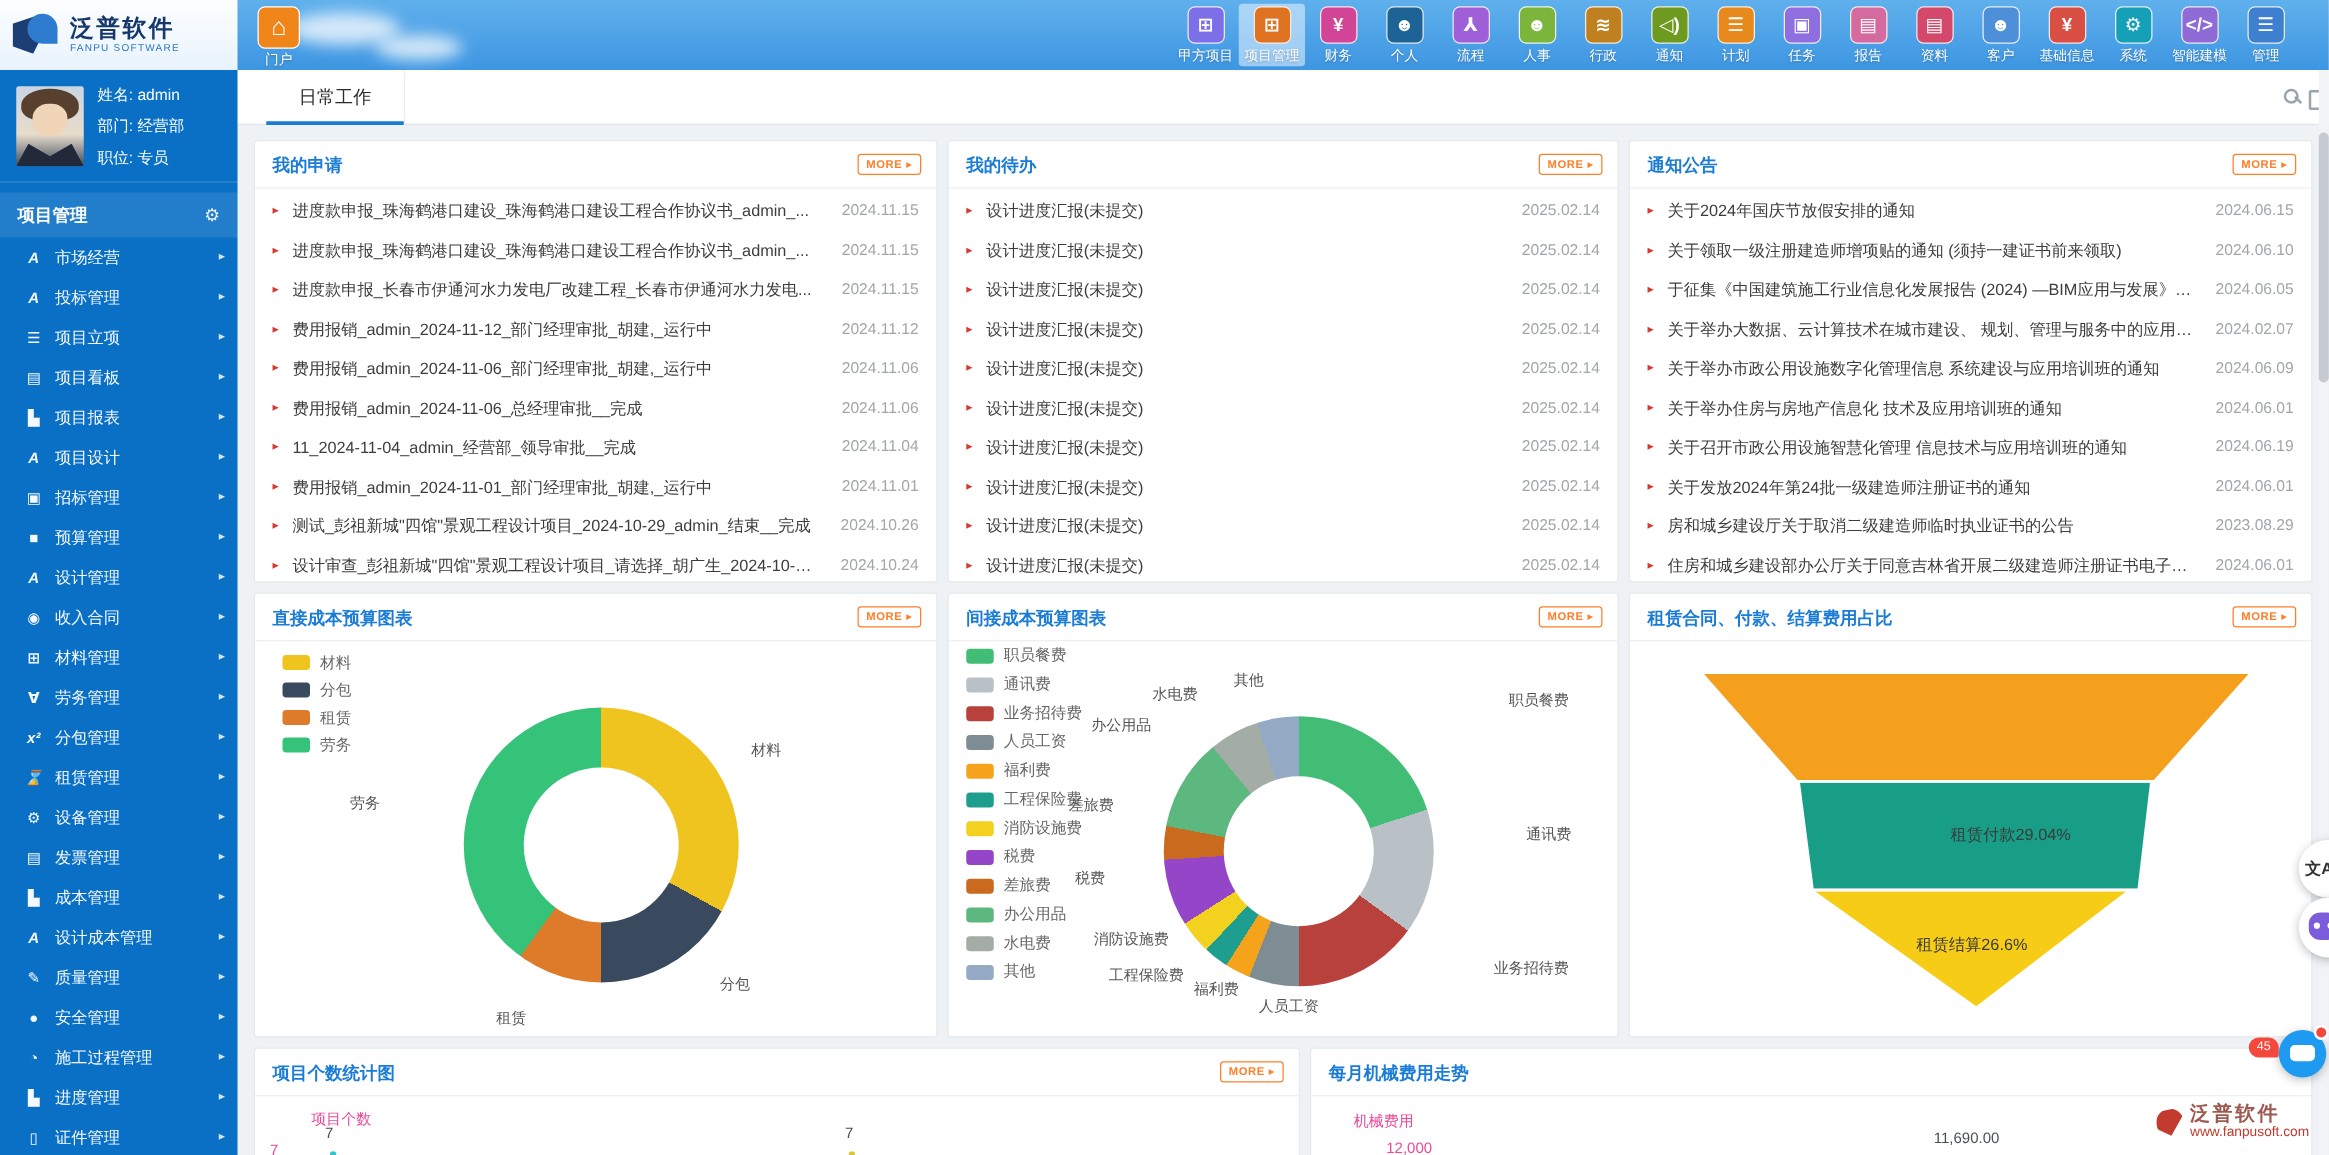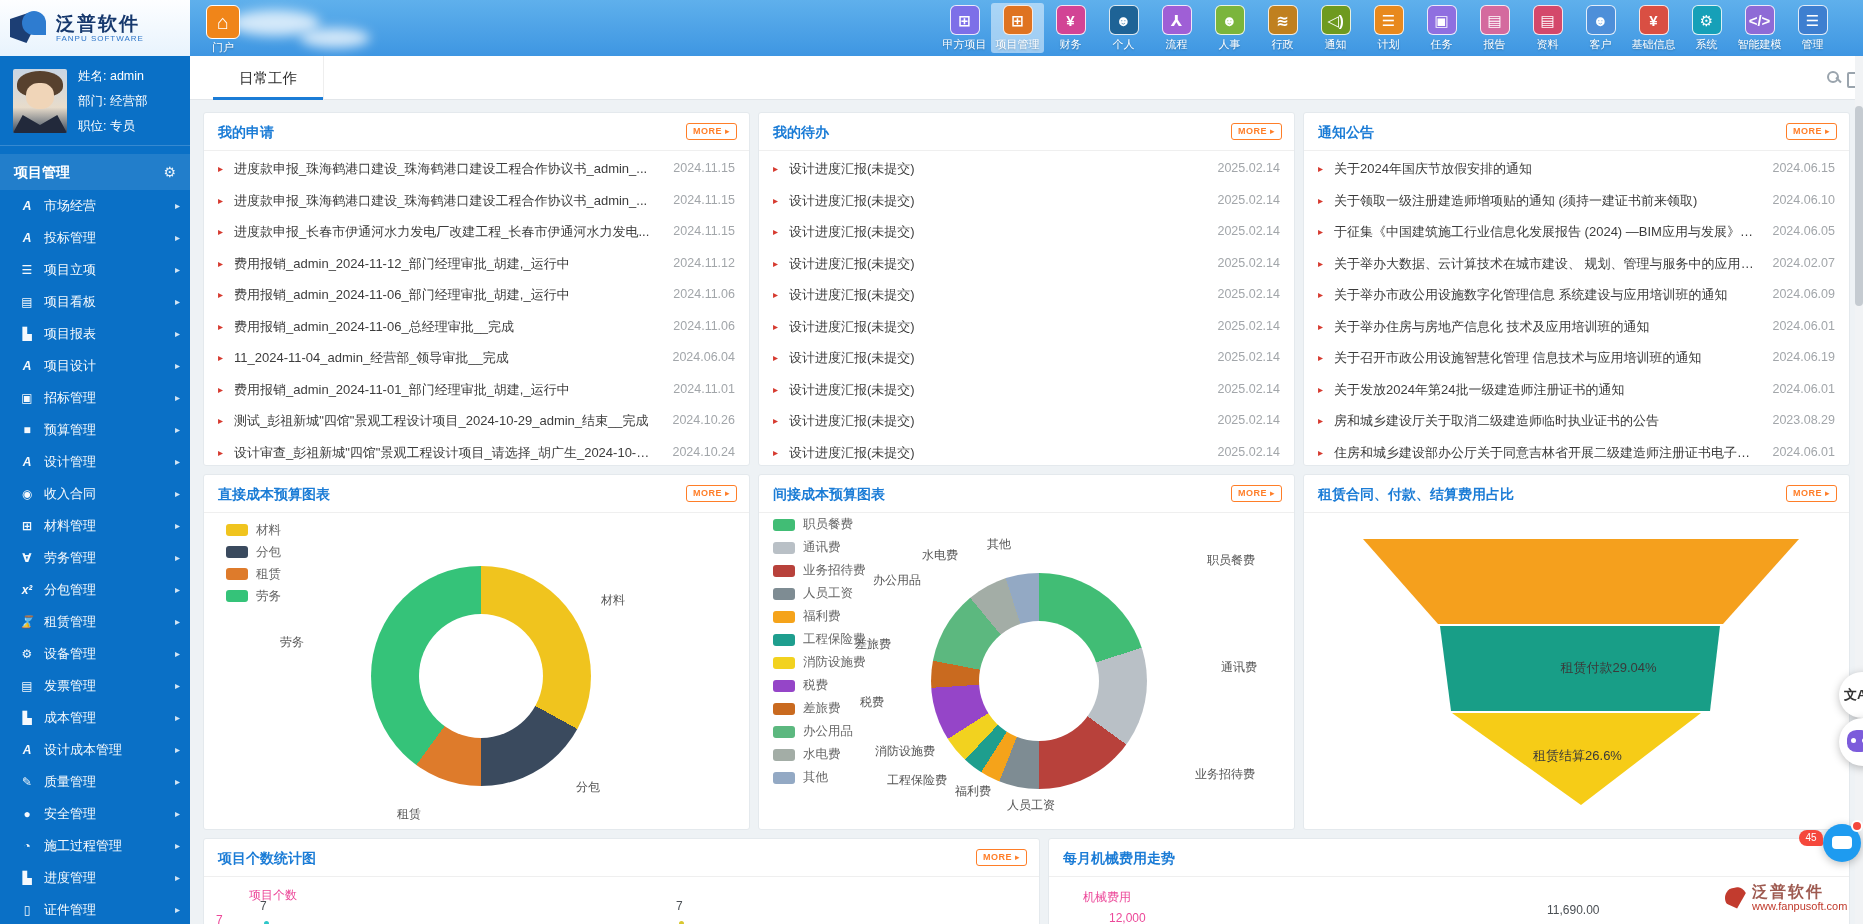--- a/index.html
+++ b/index.html
@@ -385,21 +385,21 @@
       <div class="lrow">
       <span>费用报销_admin_2024-11-06_部门经理审批_胡建,_运行中</span>
       <span class="dt">2024.11.06</span>
     </div>
       <div class="lrow">
       <span>费用报销_admin_2024-11-06_总经理审批__完成</span>
       <span class="dt">2024.11.06</span>
     </div>
       <div class="lrow">
       <span>11_2024-11-04_admin_经营部_领导审批__完成</span>
-      <span class="dt">2024.06.04</span>
+      <span class="dt">2024.11.04</span>
     </div>
       <div class="lrow">
       <span>费用报销_admin_2024-11-01_部门经理审批_胡建,_运行中</span>
       <span class="dt">2024.11.01</span>
     </div>
       <div class="lrow">
       <span>测试_彭祖新城"四馆"景观工程设计项目_2024-10-29_admin_结束__完成</span>
       <span class="dt">2024.10.26</span>
     </div>
       <div class="lrow">

